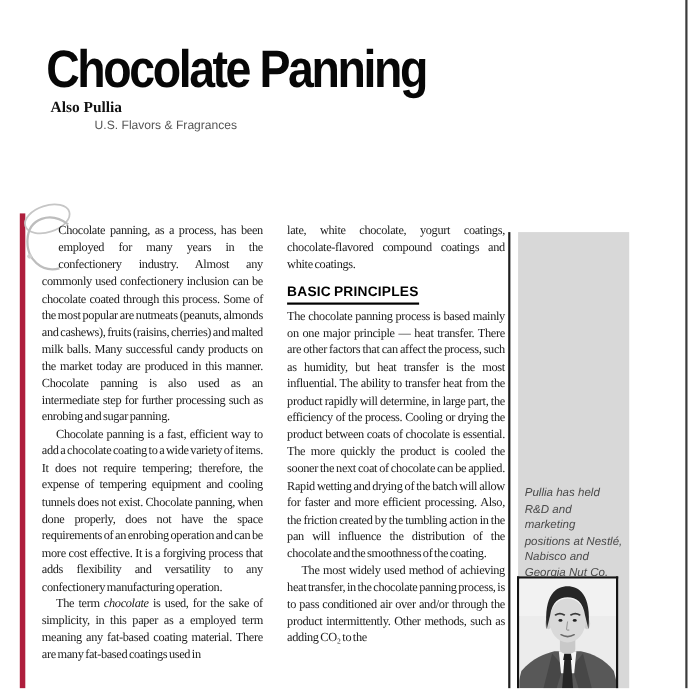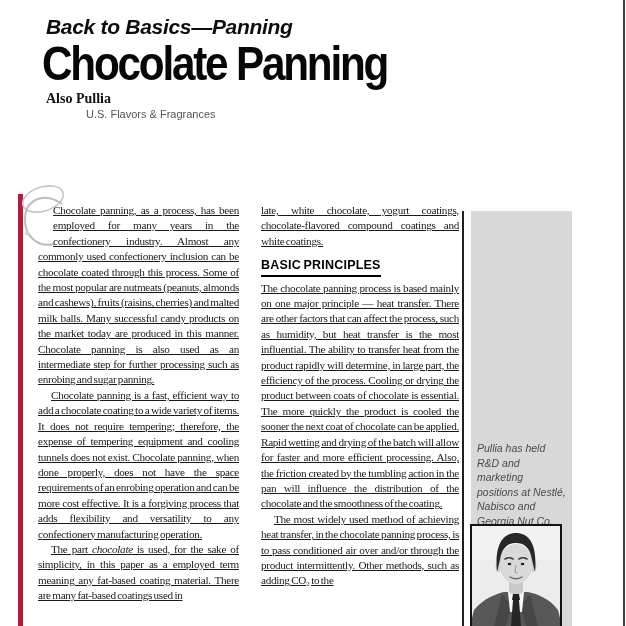--- a/index.html
+++ b/index.html
@@ -36,21 +36,21 @@
   .ornament { position:absolute; left:20px; top:184px; z-index:0; }
   
   .col {
     position:absolute; top:203px; z-index:1;
     font-size:11.2px; line-height:15.4px; text-align:justify;
     letter-spacing:-0.3px; word-spacing:-1px;
     hyphens:auto; -webkit-hyphens:auto; color:#1a1a1a;
   }
   .col1 { left:38px;  width:201px; }
   .col2 { left:261px; width:198px; }
-  .col p { margin:0;text-decoration:underline; }
+  .col p { margin:0; }
   .indent { text-indent:13px; }
   .dropcap-spacer { float:left; width:15px; height:31px; }
   .section-heading {
     display:inline-block; margin:9px 12px 4px 0; padding-bottom:1px;
     font-family:"Liberation Sans", sans-serif; font-weight:bold;
     font-size:12.5px; letter-spacing:0.2px; color:#000;
     border-bottom:2px solid #000; text-indent:0;
   }
   
   .sidebar {
@@ -70,35 +70,34 @@
   }
 </style>
 </head>
 <body>
 
 <div class="page" style="--accent-red: #ae1e3c; --sidebar-gray: #d8d8d8; --edge-rule: #3b3b3b;">
 
   <div class="red-bar"></div>
   <div class="edge-rule"></div>
 
-  <div class="kicker">Back to Basics—Panning</div>
   <h1 class="title">Chocolate Panning</h1>
   <div class="author">Also Pullia</div>
   <div class="affiliation">U.S. Flavors &amp; Fragrances</div>
 
   <svg class="ornament" width="46" height="68" viewBox="0 0 46 68" aria-hidden="true">
     <ellipse cx="23" cy="15" rx="21" ry="12" transform="rotate(-18 23 15)" fill="none" stroke="#c6c6c6" stroke-width="1.6"></ellipse>
     <path d="M 42 20 C 26 8 6 14 5 34 C 4 52 18 64 34 60" fill="none" stroke="#bdbdbd" stroke-width="2"></path>
     <circle cx="7" cy="49" r="2.2" fill="#d0d0d0"></circle>
   </svg>
 
   <div class="col col1">
     <p><span class="dropcap-spacer"></span><span>Chocolate panning, as a process, has been employed for many years in the confectionery industry. Almost any commonly used confectionery inclusion can be chocolate coated through this process. Some of the most popular are nutmeats (peanuts, almonds and cashews), fruits (raisins, cherries) and malted milk balls. Many successful candy products on the market today are produced in this manner. Chocolate panning is also used as an intermediate step for further processing such as enrobing and sugar panning.</span></p>
     <p class="indent">Chocolate panning is a fast, efficient way to add a chocolate coating to a wide variety of items. It does not require tempering; therefore, the expense of tempering equipment and cooling tunnels does not exist. Chocolate panning, when done properly, does not have the space requirements of an enrobing operation and can be more cost effective. It is a forgiving process that adds flexibility and versatility to any confectionery manufacturing operation.</p>
-    <p class="indent"><span>The part </span><em>chocolate</em><span> is used, for the sake of simplicity, in this paper as a employed term meaning any fat-based coating material. There are many fat-based coatings used in</span></p>
+    <p class="indent"><span>The term </span><em>chocolate</em><span> is used, for the sake of simplicity, in this paper as a employed term meaning any fat-based coating material. There are many fat-based coatings used in</span></p>
   </div>
 
   <div class="col col2">
     <p>late, white chocolate, yogurt coatings, chocolate-flavored compound coatings and white coatings.</p>
     <h2 class="section-heading">BASIC PRINCIPLES</h2>
     <p>The chocolate panning process is based mainly on one major principle — heat transfer. There are other factors that can affect the process, such as humidity, but heat transfer is the most influential. The ability to transfer heat from the product rapidly will determine, in large part, the efficiency of the process. Cooling or drying the product between coats of chocolate is essential. The more quickly the product is cooled the sooner the next coat of chocolate can be applied. Rapid wetting and drying of the batch will allow for faster and more efficient processing. Also, the friction created by the tumbling action in the pan will influence the distribution of the chocolate and the smoothness of the coating.</p>
     <p class="indent">The most widely used method of achieving heat transfer, in the chocolate panning process, is to pass conditioned air over and/or through the product intermittently. Other methods, such as adding CO₂ to the</p>
   </div>
 
   <div class="sidebar-rule"></div>

